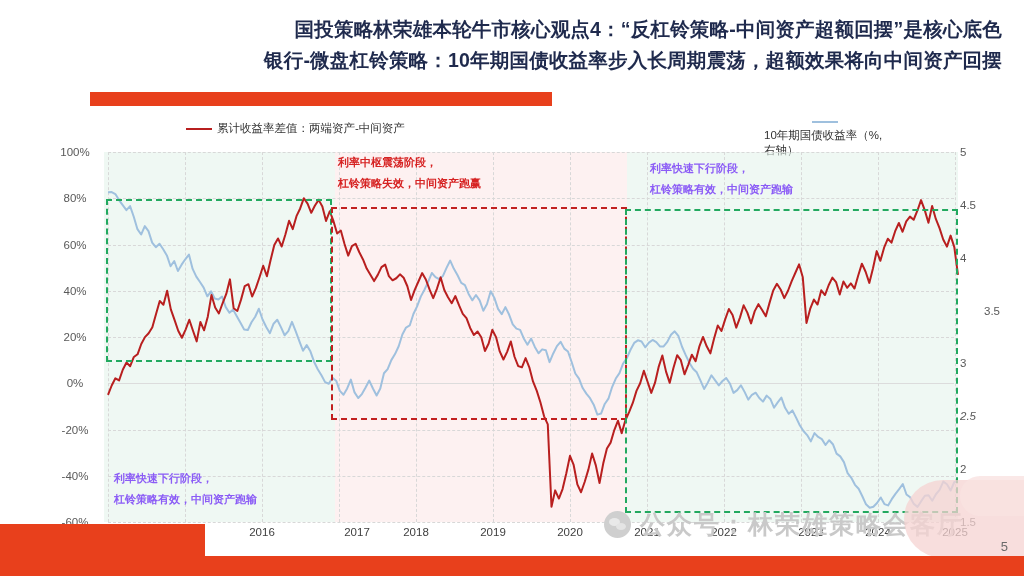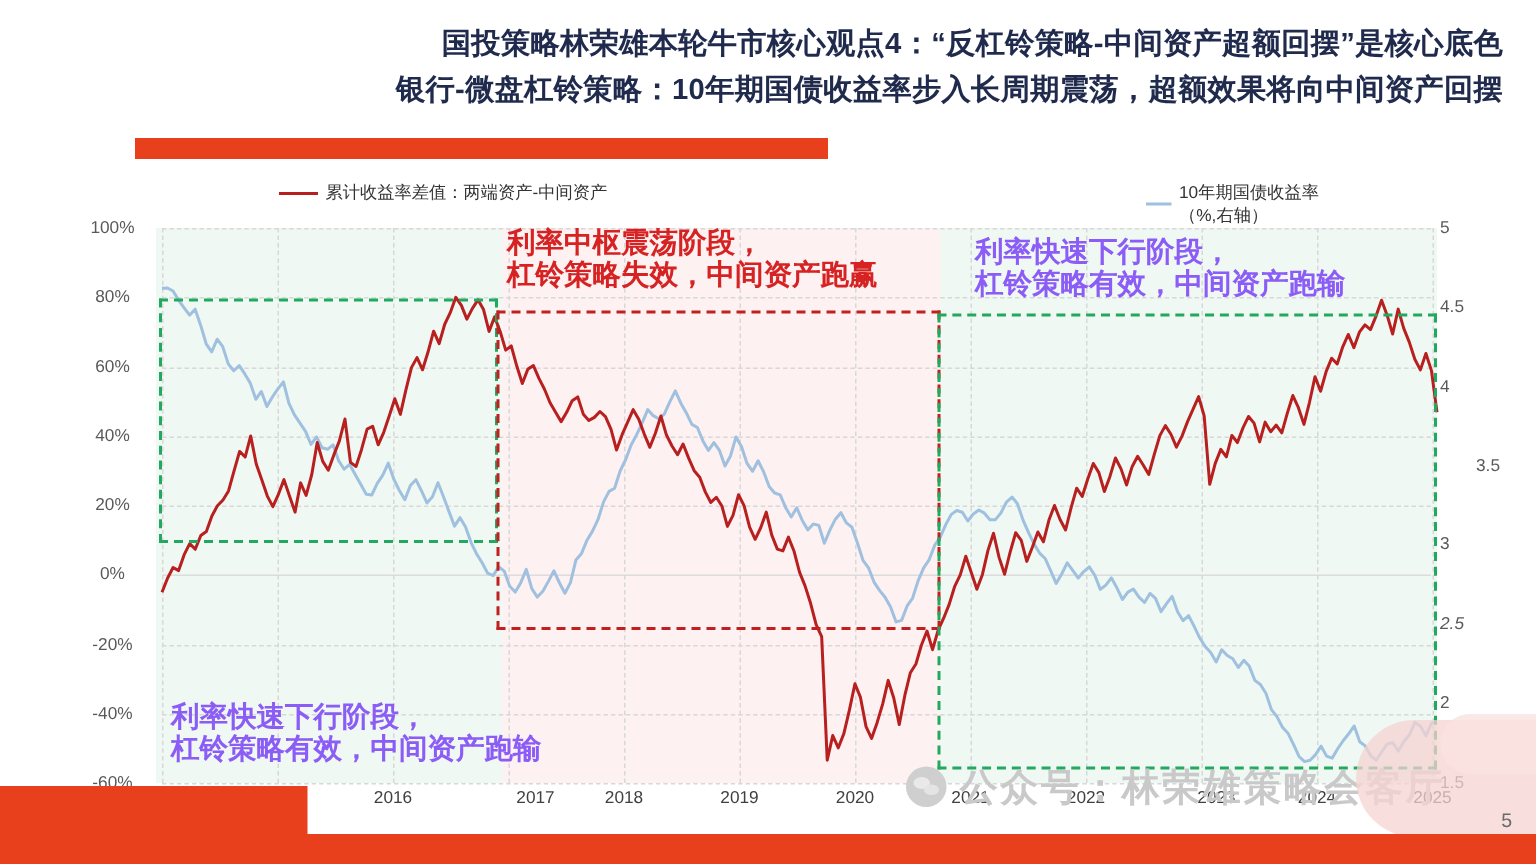--- a/index.html
+++ b/index.html
@@ -26,21 +26,21 @@
     text-align:right;
   }
   .title-rule{position:absolute;left:90px;top:92px;width:462px;height:14px;background:#e8401c;}
 
   
   .legend{position:absolute;left:186px;top:121px;width:700px;height:20px;}
   .leg{position:absolute;display:flex;align-items:center;gap:5px;font-size:11.5px;color:#333;}
   .leg .swatch{display:inline-block;width:26px;height:0;border-top:2.5px solid #b81f1f;}
   .leg.blue .swatch{border-top-color:#9fc0de;}
   .leg1{left:0;top:0;}
-  .leg2{left:578px;top:0;}
+  .leg2{left:578px;top:0;flex-direction:column;}
 
   
   .plot{position:absolute;left:108px;top:152px;width:846px;height:370px;}
   .plot-inner{position:absolute;inset:0;}
 
   
   .gl-h{position:absolute;left:0;right:0;height:0;border-top:1px dashed #d8d8d8;}
   .gl-v{position:absolute;top:0;bottom:0;width:0;border-left:1px dashed #d8d8d8;}
   .gl-zero{position:absolute;left:0;right:0;height:0;border-top:1px solid #dcdcdc;}
   .ylab-l{position:absolute;left:-58px;width:50px;text-align:center;font-size:11.5px;color:#595959;transform:translateY(-50%);}
@@ -51,21 +51,21 @@
   .region{position:absolute;}
   .reg-green{background:rgba(225,243,233,.55);}
   .reg-red{background:rgba(252,232,232,.62);}
 
   
   .dbox{position:absolute;box-sizing:border-box;}
   .dbox-green{border:2.5px dashed #22a95f;}
   .dbox-red{border:2.5px dashed #c22020;}
 
   
-  .anno{position:absolute;font-size:19px;font-weight:bold;line-height:21px;white-space:pre-line;}
+  .anno{position:absolute;font-size:11px;font-weight:bold;line-height:21px;white-space:pre-line;}
   .anno-green{color:#8b5cf6;}
   .anno-red{color:#d62222;}
 
   
   .pill{
     position:absolute;background:#f7cfa8;color:#3c2a12;
     font-size:12px;font-weight:bold;padding:3px 8px;border-radius:2px;white-space:nowrap;
   }
 
   

